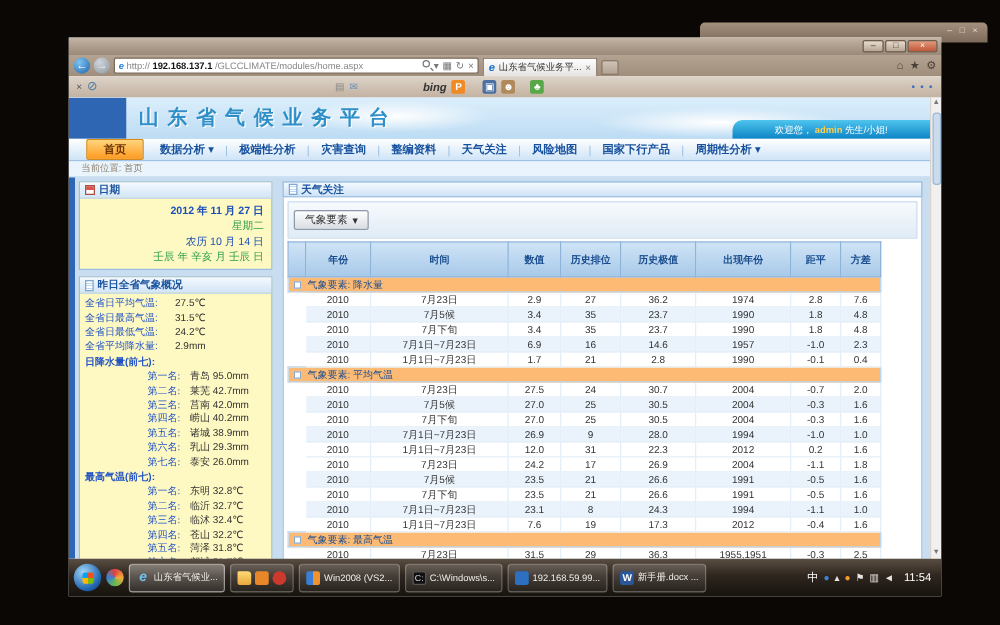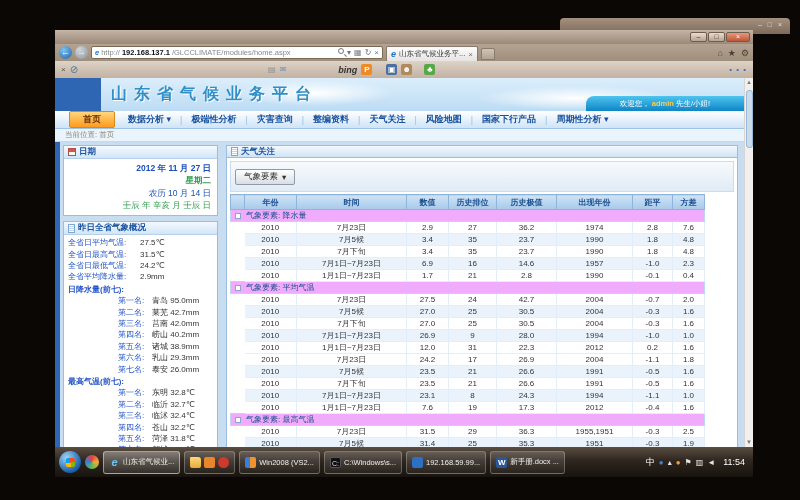--- a/index.html
+++ b/index.html
@@ -65,54 +65,54 @@
   .nav-sep{color:#9cc0e2;font-weight:normal;}
 
   .crumb{height:13px;background:#e9f4fd;border-bottom:1px solid #c2daf0;display:flex;align-items:center;
     justify-content:space-between;font-size:7.5px;padding:0 10px;color:#8c7f6a;}
   .crumb .right{color:#e07e28;display:flex;gap:14px;}
 
   .content{position:absolute;left:0;top:64px;width:689px;height:305px;background:#c9ddf0;border-left:5px solid #2f66b3;padding:3px 0 0 3px;}
 
   
   .sidebar{position:absolute;left:8px;top:67px;width:155px;}
-  .panel{border:1px solid #9abde0;background:#ffffff;margin-bottom:5px;}
+  .panel{border:1px solid #9abde0;background:#fef9c3;margin-bottom:5px;}
   .panel-h{height:13px;background:linear-gradient(#f4f9fe,#d2e5f7);border-bottom:1px solid #b5d1ea;
     display:flex;align-items:center;gap:3px;padding:0 4px;font-size:8.5px;font-weight:bold;color:#1c55a0;}
   .cal-ico{width:8px;height:8px;border:1px solid #b05040;background:linear-gradient(#d9534f 0 3px,#fff 3px);}
   .doc-ico{width:7px;height:9px;border:1px solid #7fa8d0;background:repeating-linear-gradient(#fff 0 1px,#bcd6ee 1px 2px);}
   .cal-body{padding:3px 6px 4px;font-size:8.5px;text-align:right;line-height:1.45;}
   .cal-date{color:#1a4fb8;font-weight:bold;}
-  .cal-week{color:#2f9e4e;font-weight:bold;}
+  .cal-week{color:#2f9e4e;font-weight:normal;}
   .cal-lunar{color:#1a4fb8;}
   .cal-gz{color:#2f9e4e;}
   .wx-body{padding:3px 4px;font-size:8px;line-height:1.3;}
   .stat-line{display:flex;margin-bottom:1px;}
   .stat-line .lbl{color:#2253c6;width:72px;}
   .stat-line .val{color:#333;}
   .sec-title{color:#2253c6;font-weight:bold;margin-top:2px;}
   .rank-line{display:flex;margin-top:1px;}
   .rank-line .lbl{color:#2253c6;margin-left:50px;width:34px;font-family:Liberation Serif, serif;}
   .rank-line .val{color:#333;}
 
   
   .main{position:absolute;left:171px;top:67px;width:512px;}
   .main-h{height:13px;background:linear-gradient(#f4f9fe,#cfe3f6);border:1px solid #9abde0;
     display:flex;align-items:center;gap:3px;padding:0 4px;font-size:8.5px;font-weight:bold;color:#1c55a0;}
   .main-box{border:1px solid #9abde0;border-top:none;background:#fff;padding:3px;}
   .toolarea{background:linear-gradient(#f7fafd,#e0ebf5);border:1px solid #cadced;padding:3px 4px 6px;}
   .elembtn{display:inline-flex;align-items:center;gap:4px;background:linear-gradient(#fefefe,#d9dee4);
     border:1px solid #8e9aa8;border-radius:2px;font-size:8.5px;color:#333;padding:1px 8px;cursor:pointer;}
   table.t{border-collapse:collapse;width:474px;font-size:8px;margin-top:2px;table-layout:fixed;}
-  .t th{background:linear-gradient(#cfe3f6,#a7c9e9);border:1px solid #8fb4da;color:#1b4e8f;height:15px;font-weight:bold;padding:0;}
+  .t th{background:linear-gradient(#cfe3f6,#a7c9e9);border:1px solid #8fb4da;color:#1b4e8f;height:28px;font-weight:bold;padding:0;}
   .t td{border-right:1px solid #e4eef8;border-bottom:1px solid #e4eef8;text-align:center;height:11px;padding:0;color:#333;}
   .t td.lead{border:none;background:#fff;}
   .t tr.even td{background:#eaf3fb;}
   .t tr.even td.lead{background:#fff;}
-  .t tr.group td{background:#f0abfc;border:1px solid #bcd6ee;text-align:left;color:#1b4e8f;height:11px;padding-left:2px;}
+  .t tr.group td{background:#fdba74;border:1px solid #bcd6ee;text-align:left;color:#1b4e8f;height:11px;padding-left:2px;}
   .chkbox{display:inline-block;width:6px;height:6px;border:1px solid #8aa8c8;background:#fff;margin:0 5px -1px 2px;}
 
   
   .sbar{position:absolute;right:0;top:48px;width:9px;height:369px;background:#f1f0ee;border-left:1px solid #d8d5d0;}
   .sbar .arr{height:9px;text-align:center;font-size:6px;color:#777;line-height:9px;}
   .sbar .arr.dn{position:absolute;bottom:0;width:100%;}
   .thumb{position:absolute;left:1px;top:12px;width:7px;height:58px;background:#cadbec;border:1px solid #9ab8d8;border-radius:3px;}
 
   
   .taskbar{position:absolute;left:0;bottom:0;width:698px;height:30px;z-index:10;
@@ -436,21 +436,21 @@
               </tr>
               <tr class="group">
                 <td colspan="9"><span class="chkbox"></span><span>气象要素: 平均气温</span></td>
               </tr>
               <tr class="odd">
                 <td class="lead"></td>
                 <td>2010</td>
                 <td>7月23日</td>
                 <td>27.5</td>
                 <td>24</td>
-                <td>42.7</td>
+                <td>30.7</td>
                 <td>2004</td>
                 <td>-0.7</td>
                 <td>2.0</td>
               </tr>
               <tr class="even">
                 <td class="lead"></td>
                 <td>2010</td>
                 <td>7月5候</td>
                 <td>27.0</td>
                 <td>25</td>

